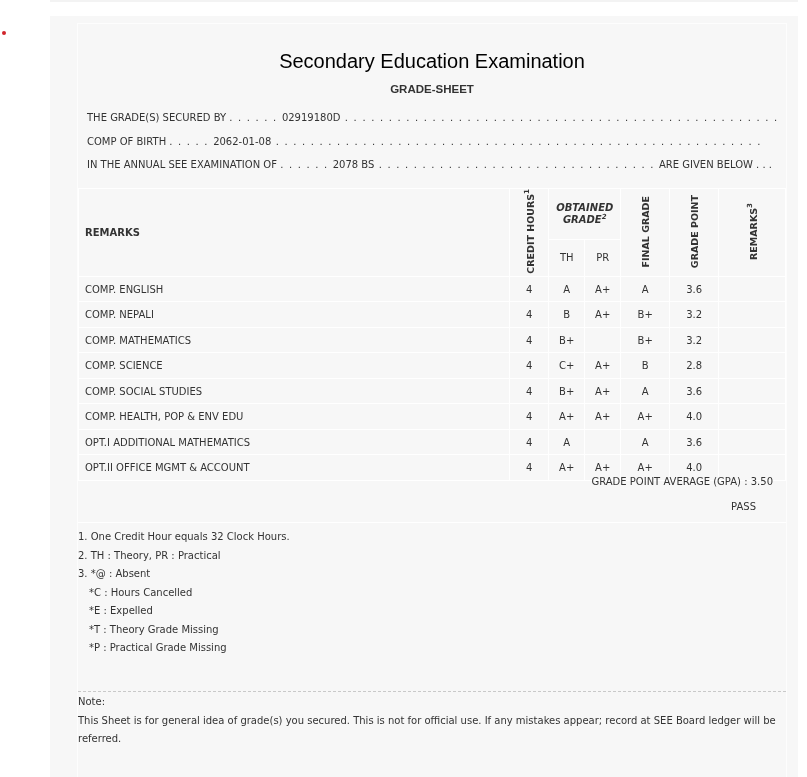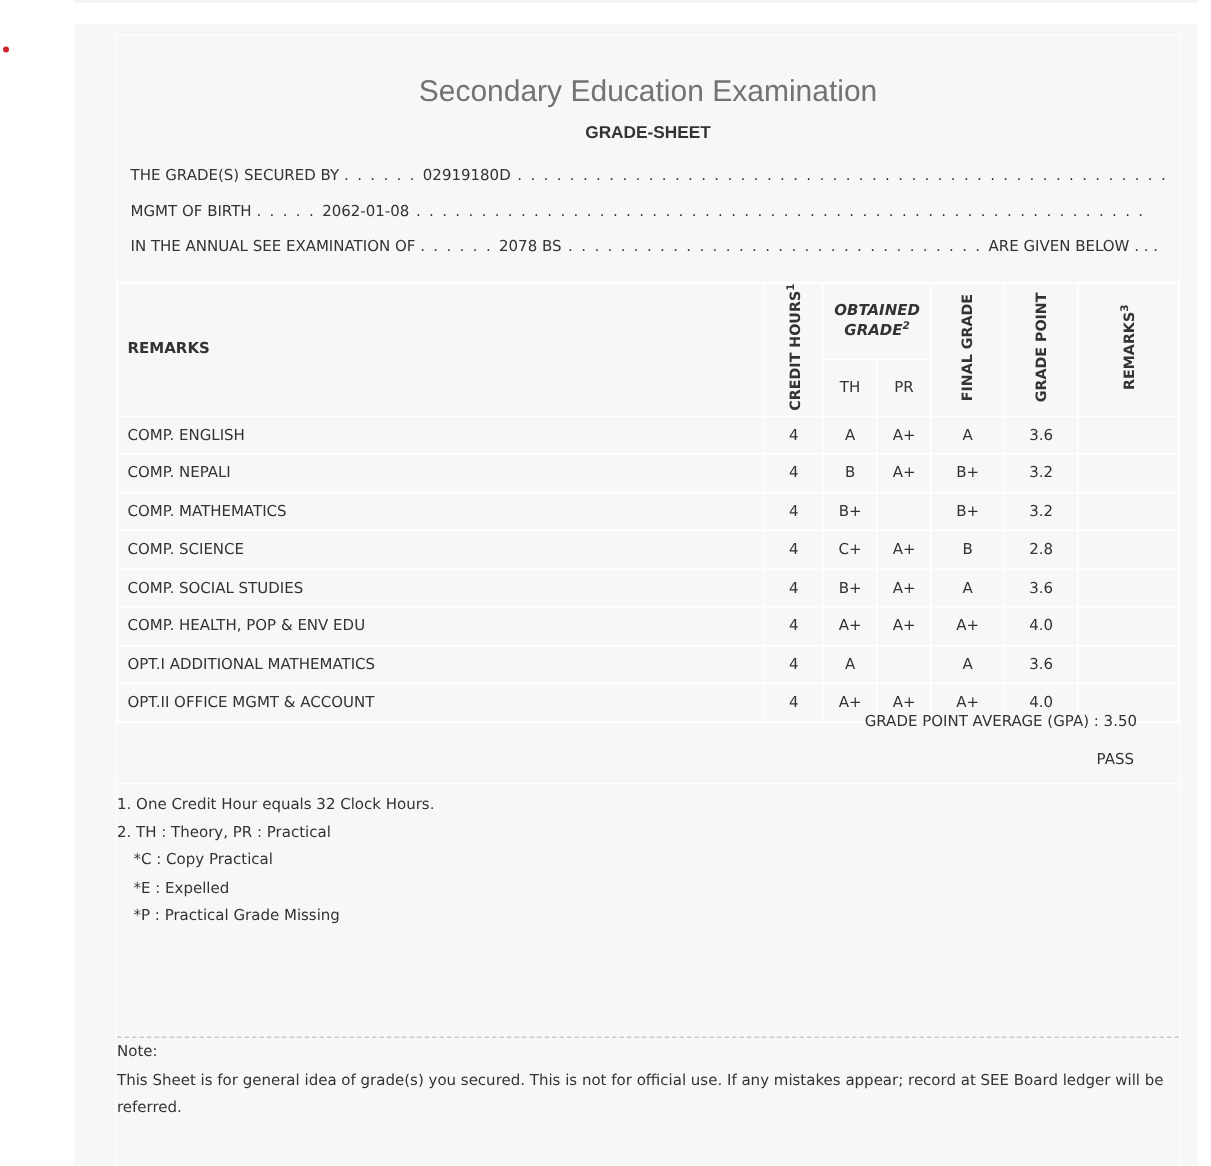--- a/index.html
+++ b/index.html
@@ -17,21 +17,21 @@
   .sheet {
     position:absolute; left:50px; top:16px; width:748px; height:761px;
     background:#f7f7f7;
   }
   .sheet-inner {
     position:absolute; left:27px; top:7px; width:708px; height:754px;
     background:#f7f7f7; border:1px solid #fdfdfd;
   }
   .title {
     position:absolute; left:0; width:100%; top:26px; text-align:center;
-    font-family:"Liberation Sans", sans-serif; font-size:20px; color:#737373; font-weight:normal;
+    font-family:"Liberation Sans", sans-serif; font-size:20px; color:#000000; font-weight:normal;
   }
   .subtitle {
     position:absolute; left:0; width:100%; top:59px; text-align:center;
     font-size:11.5px; color:#333; font-weight:bold; letter-spacing:0;
     font-family:"Liberation Sans", sans-serif;
   }
   .info-line {
     position:absolute; left:9px; font-size:10px; color:#333; white-space:nowrap;
     font-family:"DejaVu Sans", sans-serif;
   }
@@ -47,21 +47,21 @@
   .hdr-subject { text-align:left; padding-left:6px !important; height:62px; }
   .vert {
     writing-mode:vertical-rl; transform:rotate(180deg); font-weight:bold;
     font-size:9.5px; line-height:11px; margin:0 auto; display:inline-block;
   }
   .center { text-align:center; }
   tr.row td { height:24.5px; }
   td.subj { padding-left:6px !important; text-align:left; }
   sup { font-size:7px; }
   .gpa {
-    position:absolute; right:28px; top:452px; font-size:10px; text-align:right;
+    position:absolute; right:13px; top:452px; font-size:10px; text-align:right;
   }
   .pass {
     position:absolute; right:30px; top:477px; font-size:10px; text-align:right;
   }
   .summary-line {
     position:absolute; left:0; top:498px; width:708px; height:1px; background:#ffffff;
   }
   .legend { position:absolute; left:0; top:504px; font-size:10px; line-height:18.5px; }
   .legend .indent { padding-left:11px; }
   .divider {
@@ -79,21 +79,21 @@
   <div class="dot" style="left:113px;top:46px;width:3px;height:3px;"></div>
   <div class="sheet-inner">
     <div class="title">Secondary Education Examination</div>
     <div class="subtitle">GRADE-SHEET</div>
 
     <div class="info-line" style="top:88px;">
       <span>THE GRADE(S) SECURED BY</span>
       <span class="dots"> . . . . . . </span><span>02919180D</span><span class="dots"> . . . . . . . . . . . . . . . . . . . . . . . . . . . . . . . . . . . . . . . . . . . . . . . . . .</span>
     </div>
     <div class="info-line" style="top:112px;">
-      <span>MGMT OF BIRTH</span>
+      <span>COMP OF BIRTH</span>
       <span class="dots"> . . . . . </span><span>2062-01-08</span><span class="dots"> . . . . . . . . . . . . . . . . . . . . . . . . . . . . . . . . . . . . . . . . . . . . . . . . . . . . . . . .</span>
     </div>
     <div class="info-line" style="top:135px;">
       <span>IN THE ANNUAL SEE EXAMINATION OF</span>
       <span class="dots"> . . . . . . </span><span>2078 BS</span><span class="dots"> . . . . . . . . . . . . . . . . . . . . . . . . . . . . . . . . </span><span>ARE GIVEN BELOW . . .</span>
     </div>
 
     <table class="grades">
       <thead>
         <tr>
@@ -185,22 +185,24 @@
         </tbody>
     </table>
 
     <div class="gpa">GRADE POINT AVERAGE (GPA) : 3.50</div>
     <div class="pass">PASS</div>
     <div class="summary-line"></div>
 
     <div class="legend">
       <div>1. One Credit Hour equals 32 Clock Hours.</div>
       <div>2. TH : Theory, PR : Practical</div>
-      <div class="indent">*C : Copy Practical</div>
+      <div>3. *@ : Absent</div>
+      <div class="indent">*C : Hours Cancelled</div>
       <div class="indent">*E : Expelled</div>
+      <div class="indent">*T : Theory Grade Missing</div>
       <div class="indent">*P : Practical Grade Missing</div>
     </div>
 
     <div class="divider"></div>
     <div class="note">
       <div>Note:</div>
       <div>This Sheet is for general idea of grade(s) you secured. This is not for official use. If any mistakes appear; record at SEE Board ledger will be referred.</div>
     </div>
   </div>
 </div>

